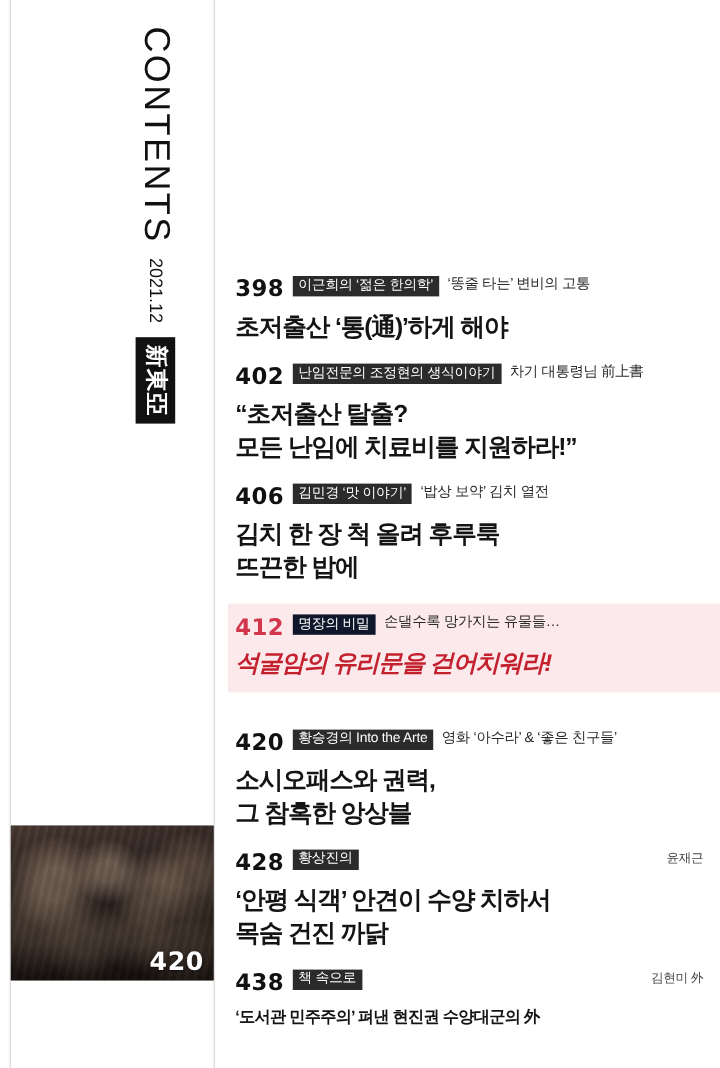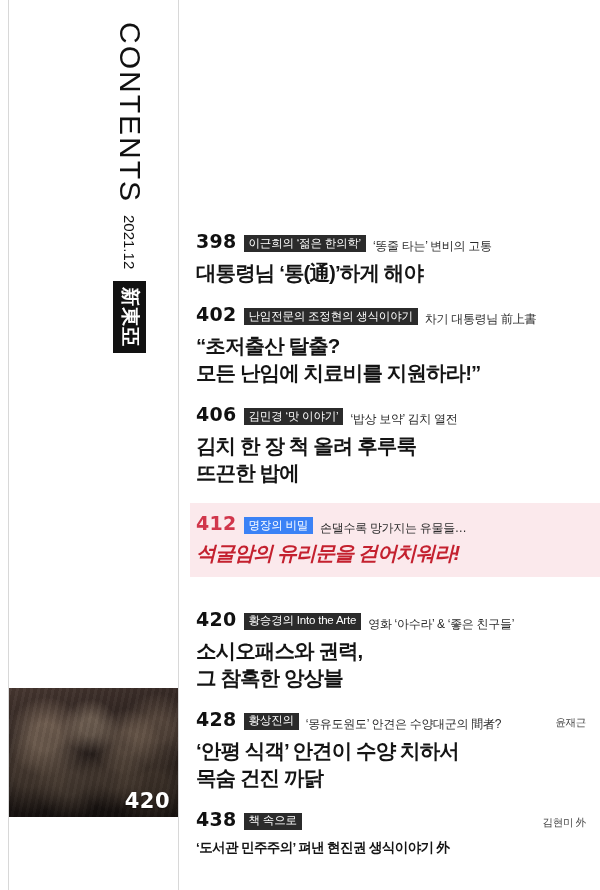--- a/index.html
+++ b/index.html
@@ -129,21 +129,21 @@
     background: #fbe9ec;
     padding: 9px 8px 10px 0;
     margin-left: -6px;
     padding-left: 6px;
     width: 460px;
     box-sizing: border-box;
     margin-bottom: 31px;
   }
   .kicker-row {
     display: flex;
-    align-items: flex-end;
+    align-items: flex-start;
     gap: 7px;
     white-space: nowrap;
   }
   .pagenum {
     font-size: 19px;
     font-weight: 700;
     color: #111;
     font-family: "DejaVu Sans", sans-serif;
     letter-spacing: 0.3px;
   }
@@ -151,21 +151,21 @@
   .tag {
     display: inline-block;
     background: #2b2b2b;
     color: #fff;
     font-size: 11.5px;
     font-weight: 400;
     padding: 2.5px 5px 3px 5px;
     line-height: 1;
     letter-spacing: -0.2px;
   }
-  .entry.highlight .tag { background: #3b82f6; }
+  .entry.highlight .tag { background: #0f172a; }
   .subkicker {
     font-size: 12px;
     color: #2a2a2a;
     letter-spacing: -0.3px;
     line-height: 1;
   }
   .byline {
     font-size: 10.5px;
     color: #444;
     margin-left: auto;
@@ -226,21 +226,21 @@
 
   <div class="toc">
 
     <div class="entry">
       <div class="kicker-row">
         <span class="pagenum">398</span>
         <span class="tag">이근희의 ‘젊은 한의학’</span>
         <span class="subkicker">‘똥줄 타는’ 변비의 고통</span>
       </div>
       <div class="headline">
-        <span class="ln">대통령님 ‘통(通)’하게 해야</span>
+        <span class="ln">초저출산 ‘통(通)’하게 해야</span>
       </div>
     </div>
 
     <div class="entry">
       <div class="kicker-row">
         <span class="pagenum">402</span>
         <span class="tag">난임전문의 조정현의 생식이야기</span>
         <span class="subkicker">차기 대통령님 前上書</span>
       </div>
       <div class="headline">
@@ -282,32 +282,31 @@
       <div class="headline">
         <span class="ln">소시오패스와 권력,</span>
         <span class="ln">그 참혹한 앙상블</span>
       </div>
     </div>
 
     <div class="entry">
       <div class="kicker-row">
         <span class="pagenum">428</span>
         <span class="tag">황상진의</span>
-        <span class="subkicker">‘몽유도원도’ 안견은 수양대군의 間者?</span>
         <span class="byline">윤재근</span>
       </div>
       <div class="headline">
         <span class="ln">‘안평 식객’ 안견이 수양 치하서</span>
         <span class="ln">목숨 건진 까닭</span>
       </div>
     </div>
 
     <div class="entry last">
       <div class="kicker-row">
         <span class="pagenum">438</span>
         <span class="tag">책 속으로</span>
         <span class="byline byline-right">김현미 外</span>
       </div>
-      <div class="sub-line">‘도서관 민주주의’ 펴낸 현진권 생식이야기 外</div>
+      <div class="sub-line">‘도서관 민주주의’ 펴낸 현진권 수양대군의 外</div>
     </div>
 
   </div>
 </div>
 
 </body></html>

